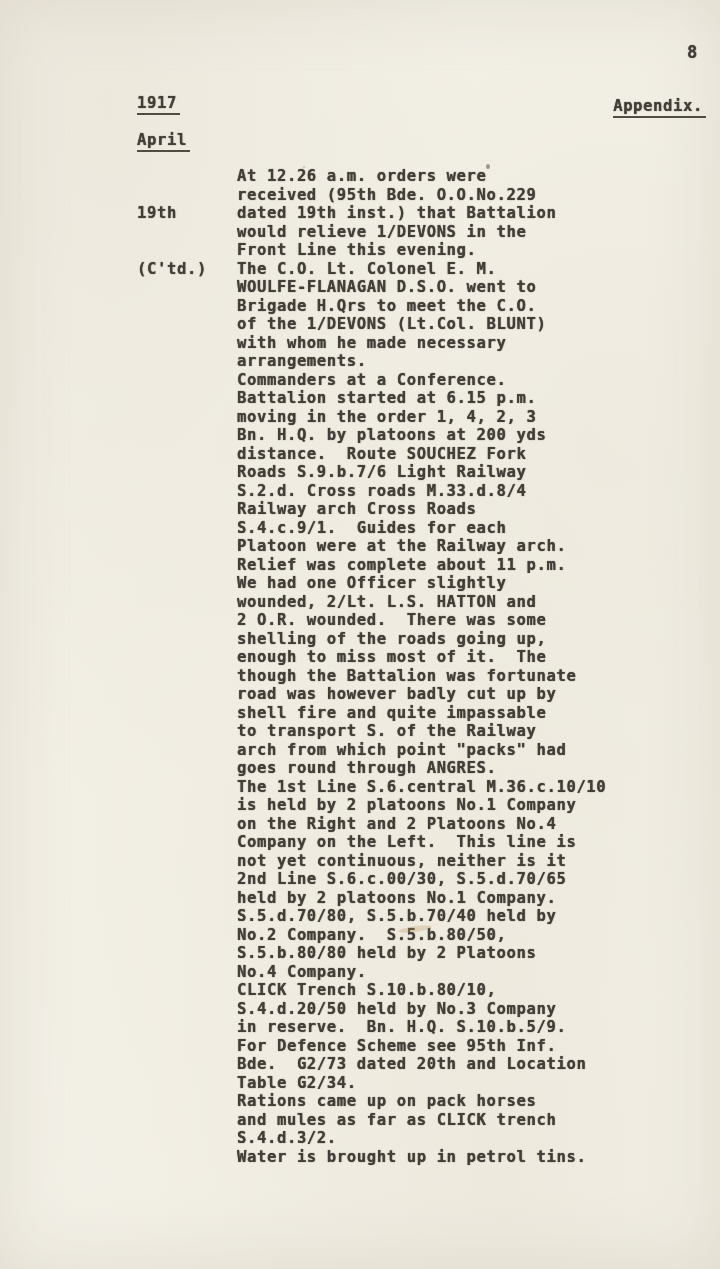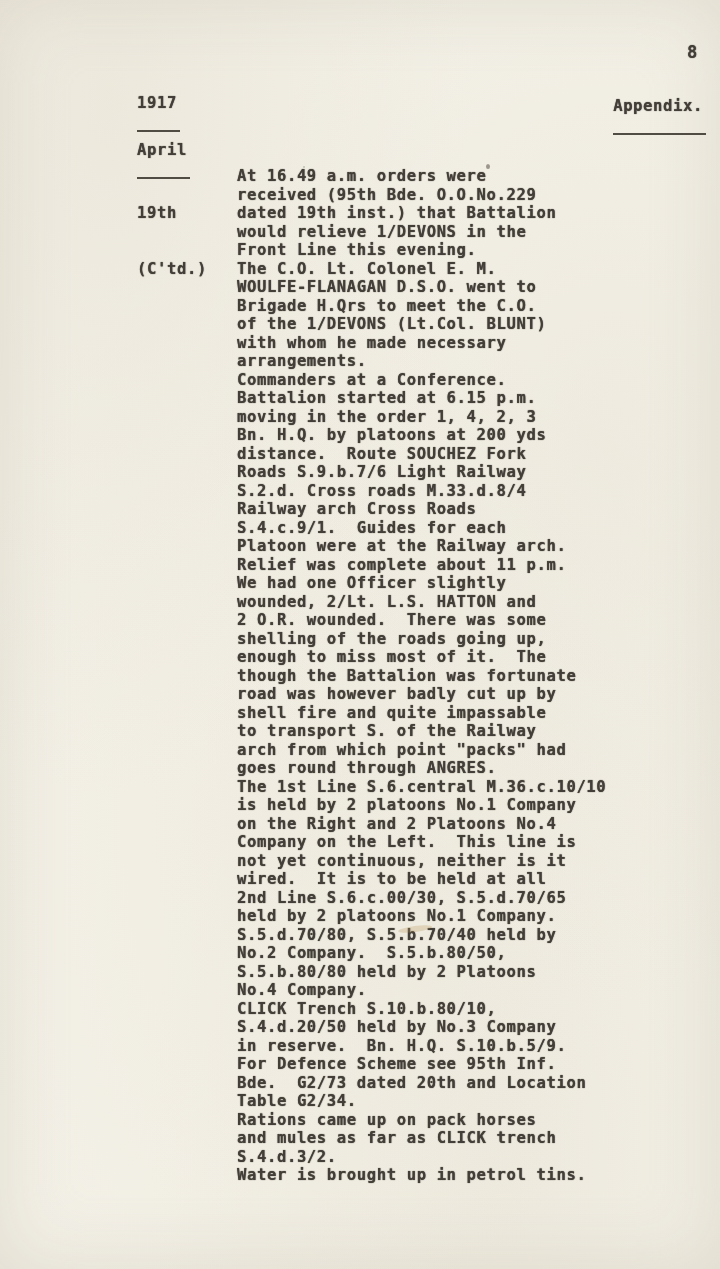--- a/index.html
+++ b/index.html
@@ -24,29 +24,29 @@
   .ink{
     font-weight:700;
     color:#433f38;
     text-shadow:0 0 1px rgba(67,63,56,0.85), 0.4px 0.4px 0.8px rgba(67,63,56,0.35);
     letter-spacing:0.65px;
     font-size:15.5px;
   }
   .u{
     display:inline-block;
     border-bottom:2.6px solid rgba(58,54,46,0.88);
-    padding:0 3px 18px 0;
+    padding:0 3px 1px 0;
   }
   .page-number{
     position:absolute; top:42px; right:22px;
     font-size:17px;
   }
   .year-heading{ position:absolute; left:137px; top:94px; }
   .appendix-heading{ position:absolute; right:14px; top:97px; }
-  .month-heading{ position:absolute; left:137px; top:141px; }
+  .month-heading{ position:absolute; left:137px; top:131px; }
   .date-margin{
     position:absolute; left:137px; top:167px;
     line-height:18.5px; white-space:pre;
   }
   .diary-body{
     position:absolute; left:237px; top:167px; width:420px;
     line-height:18.5px;
   }
   .body-line{ white-space:pre; }
   .speck{
@@ -80,21 +80,21 @@
   <div class="month-heading ink">
     <span class="u">April</span>
   </div>
 
   <div class="date-margin ink">
     <div>19th</div>
     <div>(C'td.)</div>
   </div>
 
   <div class="diary-body ink">
-      <div class="body-line">At 16.49 a.m. orders were</div>
+      <div class="body-line">At 12.26 a.m. orders were</div>
       <div class="body-line">received (95th Bde. O.O.No.229</div>
       <div class="body-line">dated 19th inst.) that Battalion</div>
       <div class="body-line">would relieve 1/DEVONS in the</div>
       <div class="body-line">Front Line this evening.</div>
       <div class="body-line">The C.O. Lt. Colonel E. M.</div>
       <div class="body-line">WOULFE-FLANAGAN D.S.O. went to</div>
       <div class="body-line">Brigade H.Qrs to meet the C.O.</div>
       <div class="body-line">of the 1/DEVONS (Lt.Col. BLUNT)</div>
       <div class="body-line">with whom he made necessary</div>
       <div class="body-line">arrangements.</div>
@@ -118,21 +118,20 @@
       <div class="body-line">road was however badly cut up by</div>
       <div class="body-line">shell fire and quite impassable</div>
       <div class="body-line">to transport S. of the Railway</div>
       <div class="body-line">arch from which point "packs" had</div>
       <div class="body-line">goes round through ANGRES.</div>
       <div class="body-line">The 1st Line S.6.central M.36.c.10/10</div>
       <div class="body-line">is held by 2 platoons No.1 Company</div>
       <div class="body-line">on the Right and 2 Platoons No.4</div>
       <div class="body-line">Company on the Left.  This line is</div>
       <div class="body-line">not yet continuous, neither is it</div>
-      <div class="body-line">wired.  It is to be held at all</div>
       <div class="body-line">2nd Line S.6.c.00/30, S.5.d.70/65</div>
       <div class="body-line">held by 2 platoons No.1 Company.</div>
       <div class="body-line">S.5.d.70/80, S.5.b.70/40 held by</div>
       <div class="body-line">No.2 Company.  S.5.b.80/50,</div>
       <div class="body-line">S.5.b.80/80 held by 2 Platoons</div>
       <div class="body-line">No.4 Company.</div>
       <div class="body-line">CLICK Trench S.10.b.80/10,</div>
       <div class="body-line">S.4.d.20/50 held by No.3 Company</div>
       <div class="body-line">in reserve.  Bn. H.Q. S.10.b.5/9.</div>
       <div class="body-line">For Defence Scheme see 95th Inf.</div>

